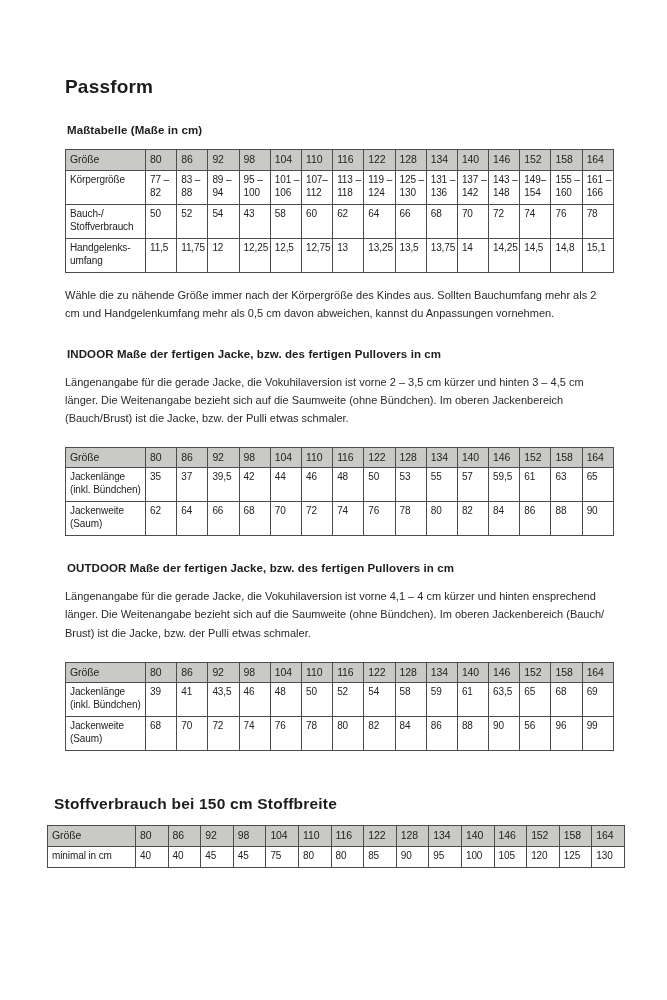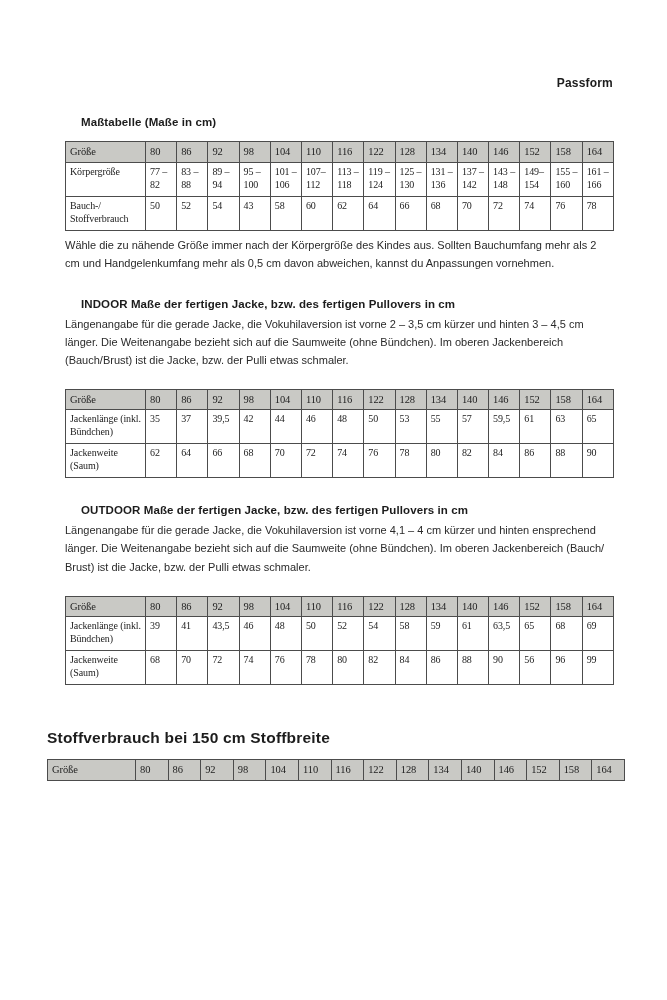--- a/index.html
+++ b/index.html
@@ -13,47 +13,45 @@
   .page {
     position: relative;
     width: 667px; height: 1000px;
     background: #ffffff;
     overflow: hidden;
   }
   .content {
     padding: 76px 54px 0 65px;
   }
   h1.doc-title {
-    font-size: 12px;
+    font-size: 19px;
     font-weight: 700;
     letter-spacing: 0.2px;
     margin: 0;
-    text-align: right;
   }
   h3.block-heading {
     font-size: 11.5px;
     font-weight: 700;
-    margin: 26px 0 0 16px;
+    margin: 26px 0 0 2px;
     letter-spacing: 0.1px;
   }
   p.note {
     font-size: 11px;
     font-weight: 400;
     line-height: 1.64;
-    margin: 5px 0 0 0;
+    margin: 13px 0 0 0;
     width: 548px;
     color: #2a2a2a;
   }
   table.tbl {
     border-collapse: collapse;
     table-layout: fixed;
     width: 549px;
     margin-top: 13px;
     color: #222222;
-    font-family: Liberation Serif, serif;
   }
   table.tbl th, table.tbl td {
     border: 1px solid #4c4c4c;
     font-weight: 400;
     text-align: left;
     vertical-align: top;
     padding: 2px 1px 3px 4px;
     font-size: 10px;
     line-height: 1.3;
     letter-spacing: -0.1px;
@@ -67,21 +65,21 @@
   }
   table.tbl thead th:first-child { width: 80px; }
   table.tbl tbody th { font-weight: 400; }
   table.tbl tbody tr { height: 34px; margin-top: 8px; }
   table.tbl.single-line tbody tr { height: 21px; }
   
   .fabric-block { margin-left: -18px; }
   h2.fabric-heading {
     font-size: 15.5px;
     font-weight: 700;
-    margin: 44px 0 0 0;
+    margin: 44px 0 0 7px;
     letter-spacing: 0.2px;
   }
   table.tbl.fabric {
     width: 578px;
     margin-top: 12px;
   }
   table.tbl.fabric thead th:first-child { width: 88px; }
 </style>
 </head>
 <body>
@@ -142,20 +140,38 @@
             <td>60</td>
             <td>62</td>
             <td>64</td>
             <td>66</td>
             <td>68</td>
             <td>70</td>
             <td>72</td>
             <td>74</td>
             <td>76</td>
             <td>78</td>
+          </tr>
+          <tr>
+            <th>Handgelenks- umfang</th>
+            <td>11,5</td>
+            <td>11,75</td>
+            <td>12</td>
+            <td>12,25</td>
+            <td>12,5</td>
+            <td>12,75</td>
+            <td>13</td>
+            <td>13,25</td>
+            <td>13,5</td>
+            <td>13,75</td>
+            <td>14</td>
+            <td>14,25</td>
+            <td>14,5</td>
+            <td>14,8</td>
+            <td>15,1</td>
           </tr>
         </tbody>
       </table>
 
     <p class="note">Wähle die zu nähende Größe immer nach der Körpergröße des Kindes aus. Sollten Bauchumfang mehr als 2 cm und Handgelenkumfang mehr als 0,5 cm davon abweichen, kannst du Anpassungen vornehmen.</p>
 
     <h3 class="block-heading">INDOOR Maße der fertigen Jacke, bzw. des fertigen Pullovers in cm</h3>
     <p class="note">Längenangabe für die gerade Jacke, die Vokuhilaversion ist vorne 2 – 3,5 cm kürzer und hinten 3 – 4,5 cm länger. Die Weitenangabe bezieht sich auf die Saumweite (ohne Bündchen). Im oberen Jackenbereich (Bauch/Brust) ist die Jacke, bzw. der Pulli etwas schmaler.</p>
     <table class="tbl" style="margin-top:20px">
         <thead>
@@ -298,18 +314,36 @@
               <th>128</th>
               <th>134</th>
               <th>140</th>
               <th>146</th>
               <th>152</th>
               <th>158</th>
               <th>164</th>
             </tr>
           </thead>
           <tbody>
+            <tr>
+              <th>minimal in cm</th>
+              <td>40</td>
+              <td>40</td>
+              <td>45</td>
+              <td>45</td>
+              <td>75</td>
+              <td>80</td>
+              <td>80</td>
+              <td>85</td>
+              <td>90</td>
+              <td>95</td>
+              <td>100</td>
+              <td>105</td>
+              <td>120</td>
+              <td>125</td>
+              <td>130</td>
+            </tr>
           </tbody>
         </table>
     </div>
 
   </div>
 </div>
 
 </body></html>

